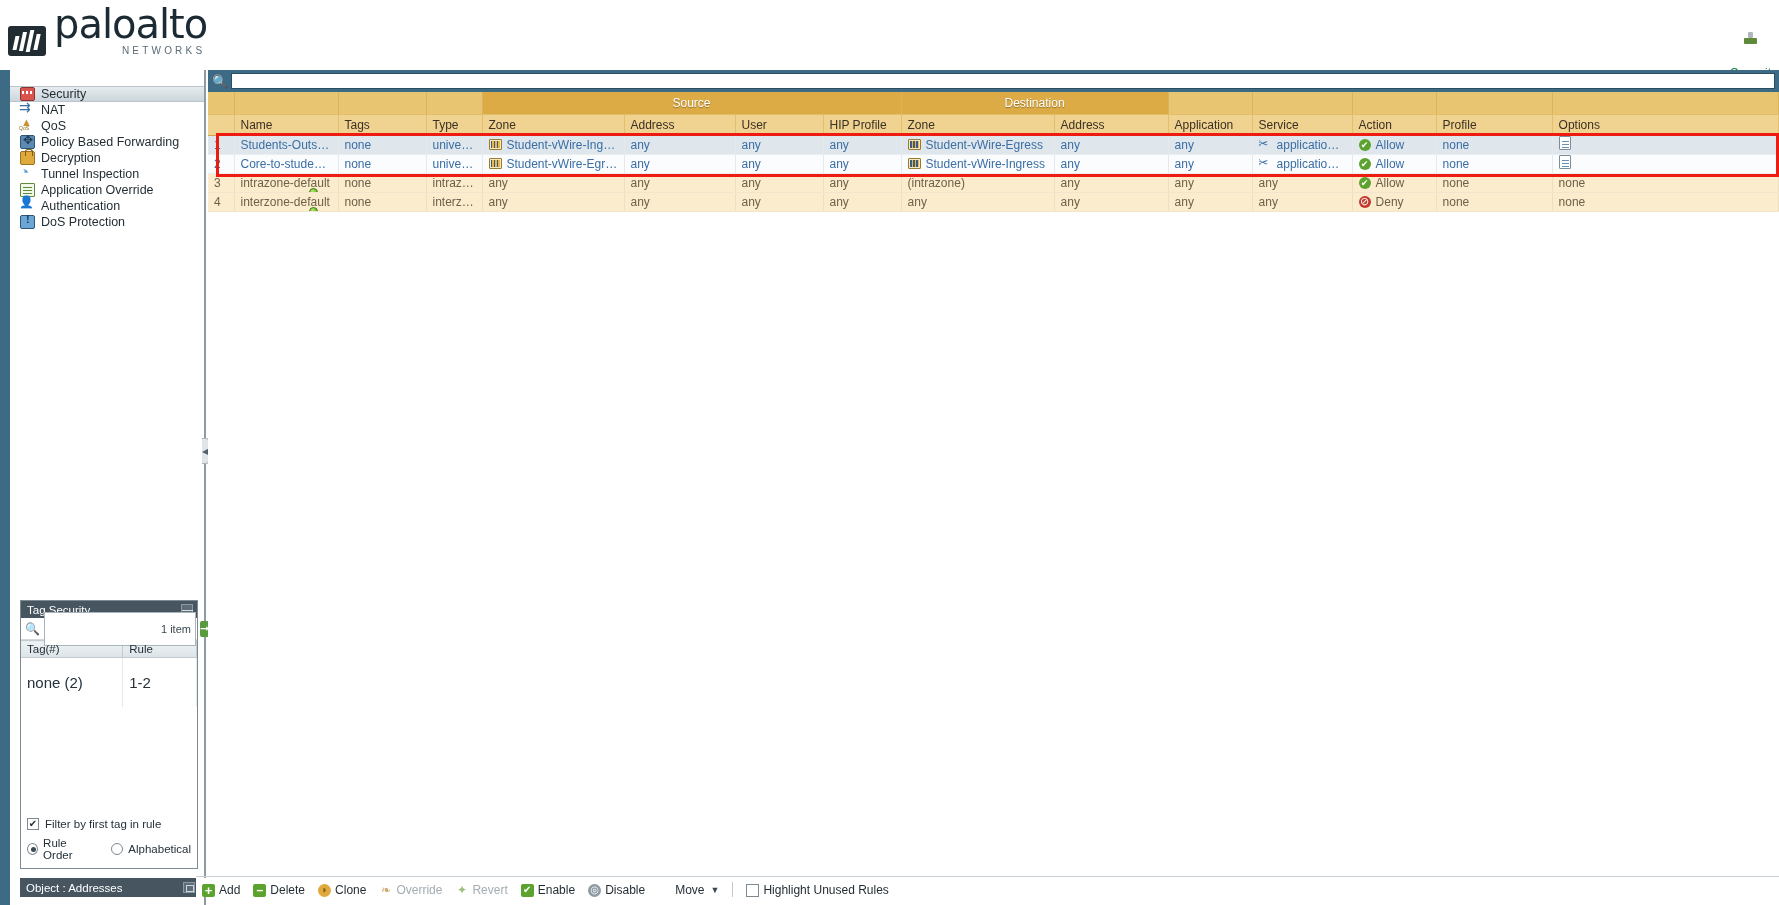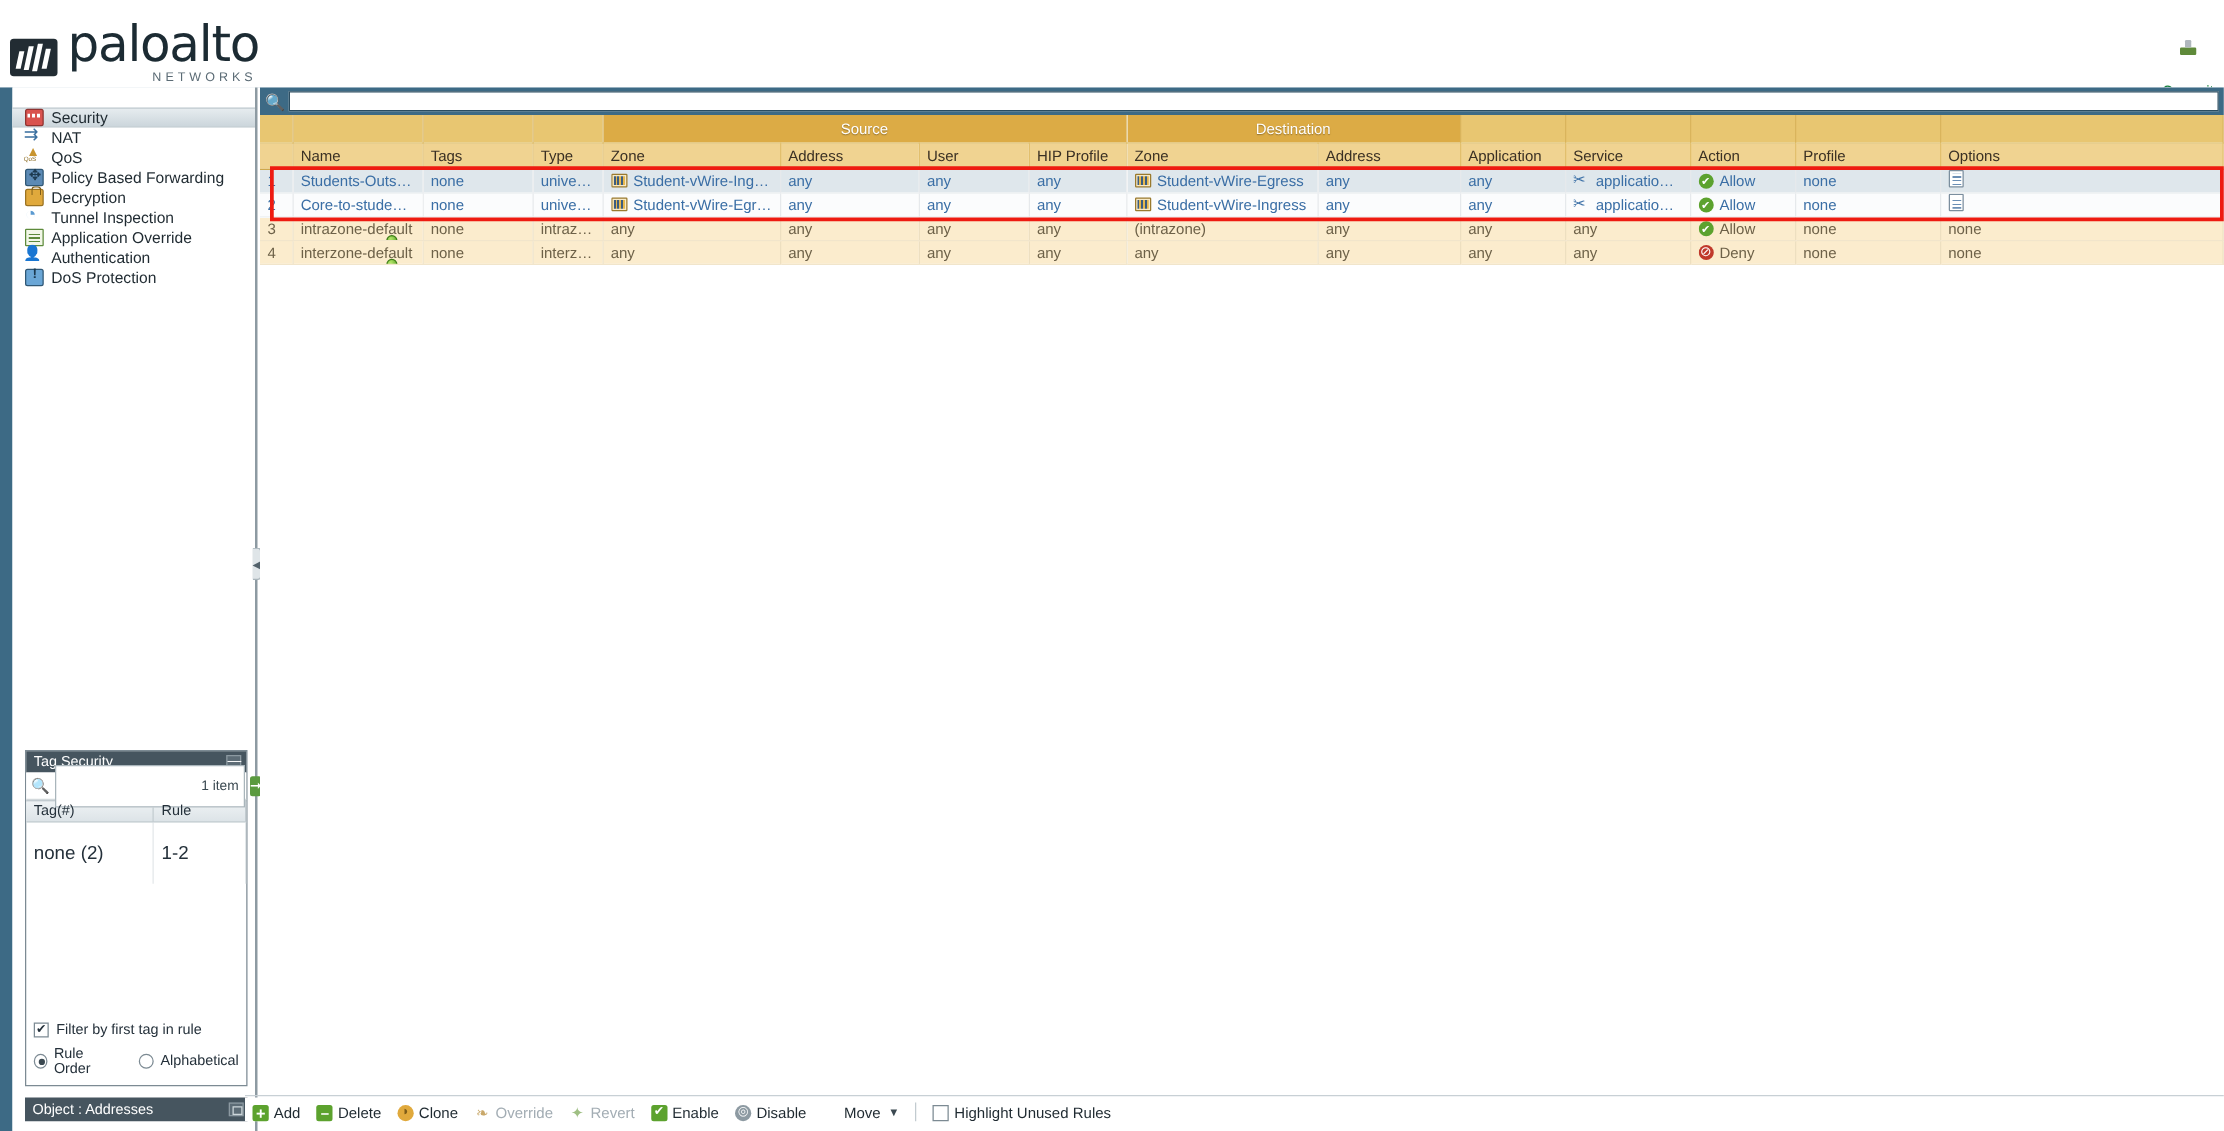--- a/index.html
+++ b/index.html
@@ -14,22 +14,22 @@
 
   
   .topbar {
     position: relative;
     height: 70px;
     background: #ffffff;
     border-bottom: none;
   }
   .logo-wrap {
     position: absolute;
-    left: 8px; top: 16px;
-    display: flex; align-items: center;
+    left: 8px; top: 4px;
+    display: flex; align-items: flex-end;
   }
   .logo-mark {
     width: 38px; height: 30px;
     margin-top: 8px;
     background: #222c33;
     border-radius: 3px;
     position: relative;
     overflow: hidden;
   }
   .logo-mark i {

